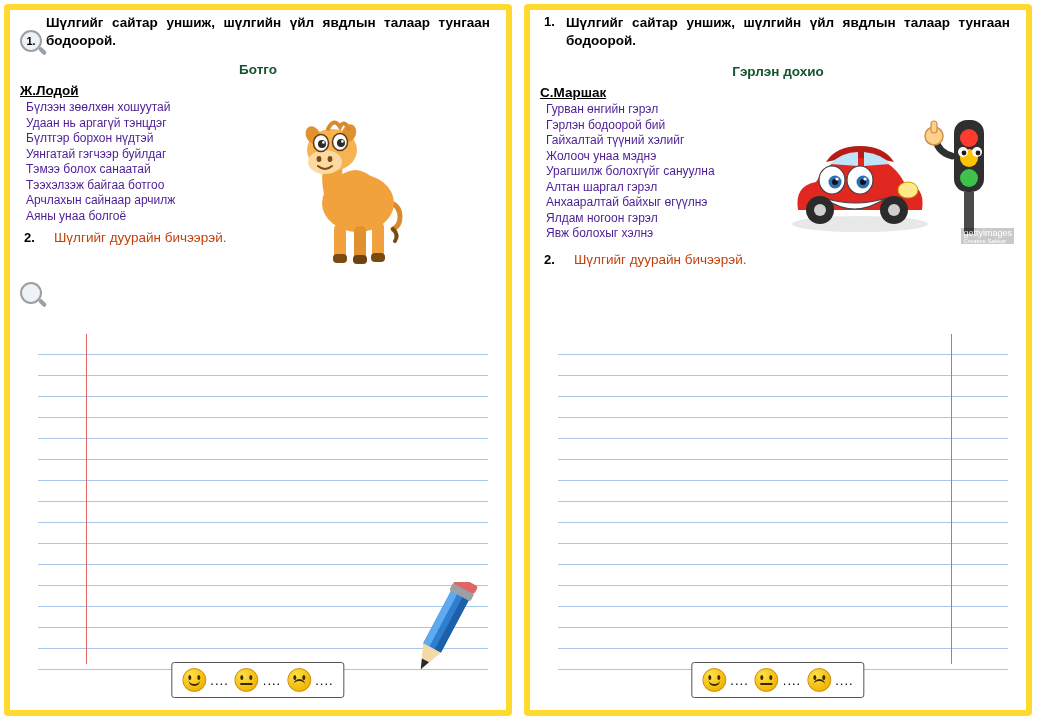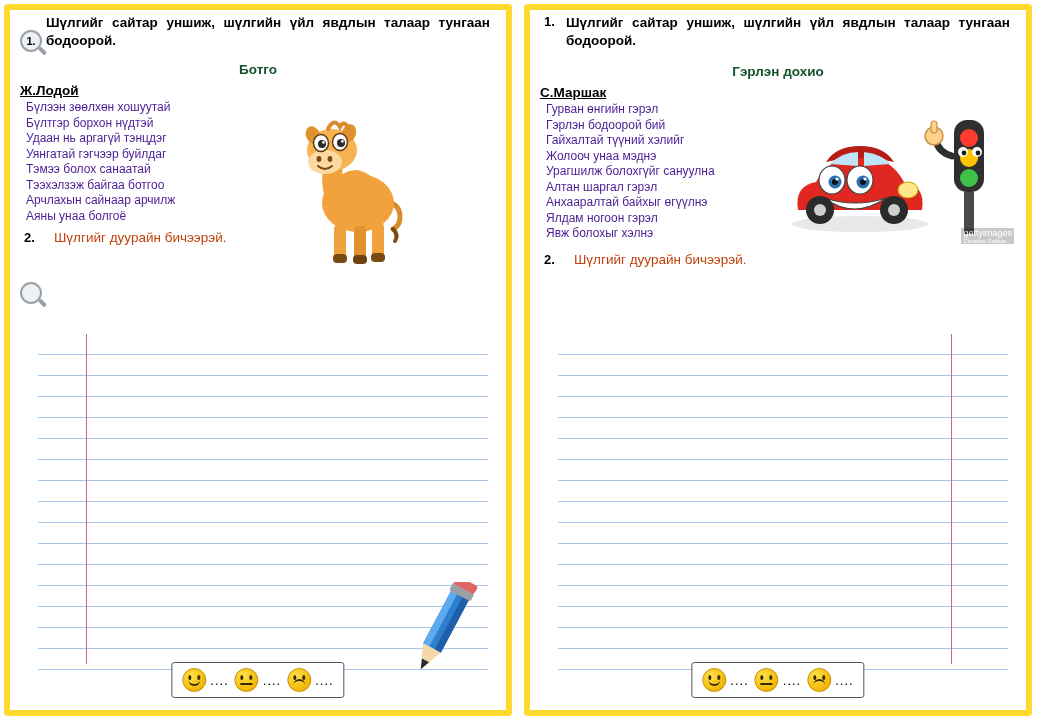--- a/index.html
+++ b/index.html
@@ -271,22 +271,22 @@
       <div class="task">
         <div class="task-num">&nbsp;</div>
         <div class="task-text">Шүлгийг сайтар уншиж, шүлгийн үйл явдлын талаар тунгаан бодоорой.</div>
       </div>
 
       <div class="poem-title">Ботго</div>
       <div class="author">Ж.Лодой</div>
 
       <div class="poem-lines">
         <div>Бүлээн зөөлхөн хошуутай</div>
+        <div>Удаан нь аргагүй тэнцдэг</div>
         <div>Бүлтгэр борхон нүдтэй</div>
-        <div>Удаан нь аргагүй тэнцдэг</div>
         <div>Уянгатай гэгчээр буйлдаг</div>
         <div>Тэмээ болох санаатай</div>
         <div>Тээхэлзэж байгаа ботгоо</div>
         <div>Арчлахын сайнаар арчилж</div>
         <div>Аяны унаа болгоё</div>
       </div>
 
       <div class="illus camel-wrap">
         <svg viewBox="0 0 140 170" width="140" height="170">
 

